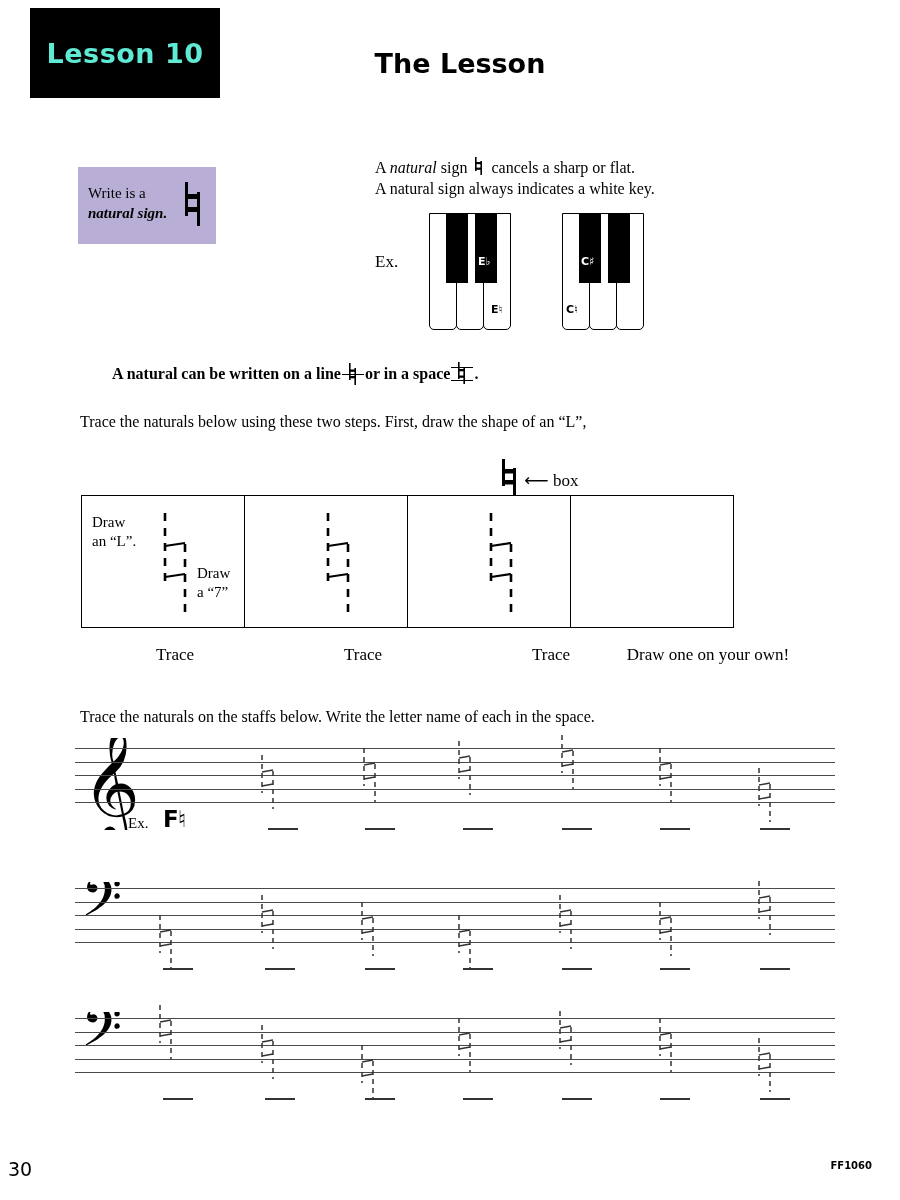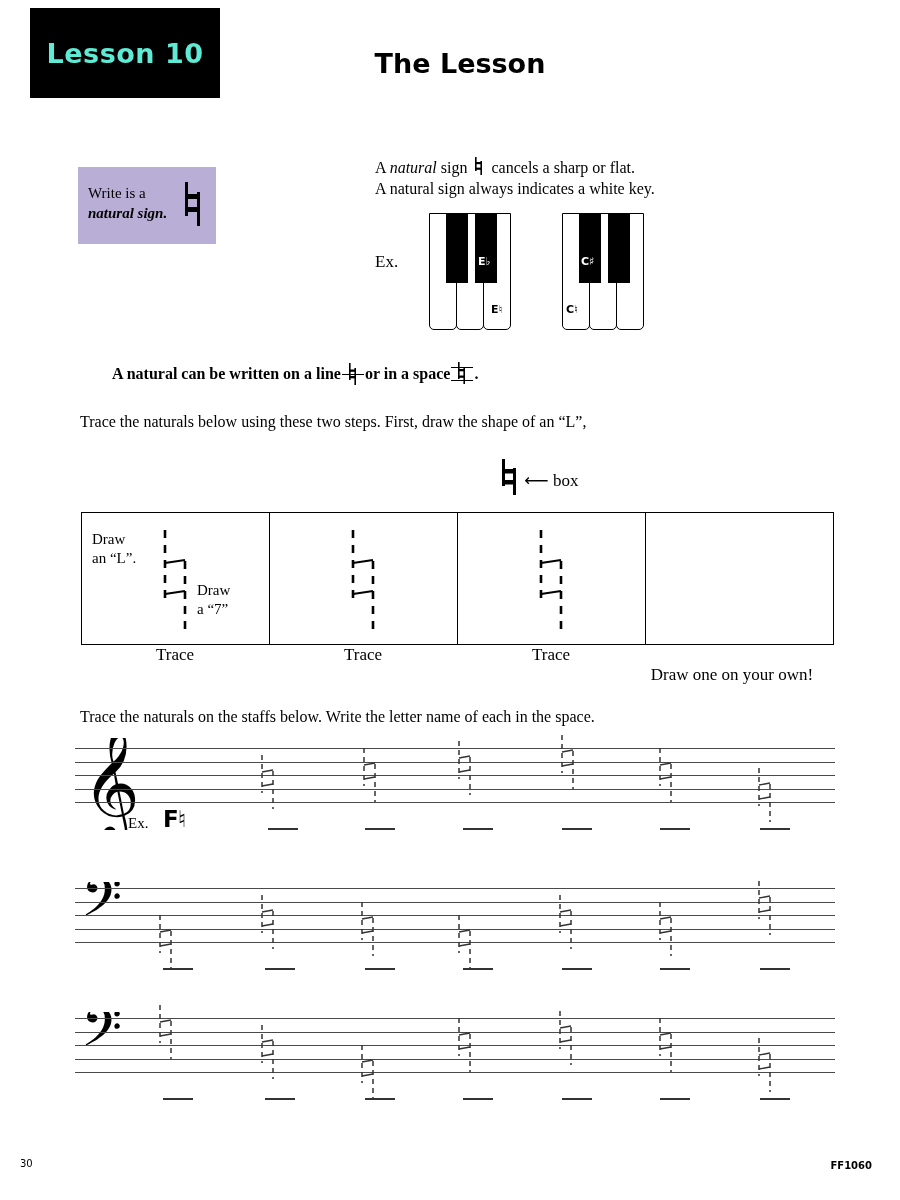--- a/index.html
+++ b/index.html
@@ -68,21 +68,21 @@
   .nat-inspace .ln{position:absolute;left:0;width:22px;height:1.4px;background:#000;}
   .nat-inspace .ln.a{top:6px;}
   .nat-inspace .ln.b{top:19px;}
 
   
   #trace-instr{left:80px;top:404px;font-size:16px;line-height:36px;white-space:nowrap;}
   #arrow-box{left:500px;top:458px;font-size:17px;white-space:nowrap;}
 
   
   #grid{
-    left:81px;top:512px;width:753px;height:133px;
+    left:81px;top:495px;width:653px;height:133px;
     border:1.5px solid #000;box-sizing:border-box;display:flex;
   }
   #grid .cell{flex:1;position:relative;border-right:1.5px solid #000;}
   #grid .cell:last-child{border-right:none;}
   .cell-caption{
     position:absolute;top:645px;width:188px;text-align:center;font-size:17px;
   }
   .hint{position:absolute;font-size:15px;line-height:19px;}
 
   
@@ -90,21 +90,21 @@
   .staff{position:absolute;left:75px;width:760px;}
   .staff .sline{position:absolute;left:0;width:760px;height:1.2px;background:#4a4a4a;}
   .blank{position:absolute;height:2px;background:#333;width:30px;}
   .exlabel{position:absolute;font-size:15px;}
   .hand-ans{
     position:absolute;font-family:"DejaVu Sans",sans-serif;font-size:23px;
     font-weight:bold;letter-spacing:-1px;
   }
 
   
-  #page-num{left:20px;top:1158px;font-family:"DejaVu Sans",sans-serif;font-size:10px;}
+  #page-num{left:8px;top:1158px;font-family:"DejaVu Sans",sans-serif;font-size:19px;}
   #catalog{right:28px;top:1160px;font-family:"DejaVu Sans",sans-serif;font-size:10px;font-weight:bold;}
 </style>
 </head>
 <body>
 
 <div class="abs" id="lesson-badge">
   <span>Lesson 10</span>
 </div>
 <div class="abs" id="page-title">The Lesson</div>
 
@@ -227,21 +227,21 @@
       </g>
     </svg>
   </div>
 
   <div class="cell"></div>
 </div>
 
 <div class="abs cell-caption" style="left:81px;">Trace</div>
 <div class="abs cell-caption" style="left:269px;">Trace</div>
 <div class="abs cell-caption" style="left:457px;">Trace</div>
-<div class="abs cell-caption" style="left:638px;margin-top:20px;">Draw one on your own!</div>
+<div class="abs cell-caption" style="left:614px;">Draw one on your own!</div>
 
 <div class="abs" id="staff-instr">Trace the naturals on the staffs below. Write the letter name of each in the space.</div>
 
 <div class="staff" id="staff-treble" style="top:748px;">
   <svg style="position:absolute;left:5px;top:-10px;" width="56" height="92" viewBox="0 0 56 92">
     <text x="2" y="78" font-size="98" font-family="DejaVu Sans, sans-serif" fill="#000">𝄞</text>
   </svg>
 <div class="sline" style="top: 0px;"></div>
     <div class="sline" style="top: 13.5px;"></div>
     <div class="sline" style="top: 27px;"></div>

